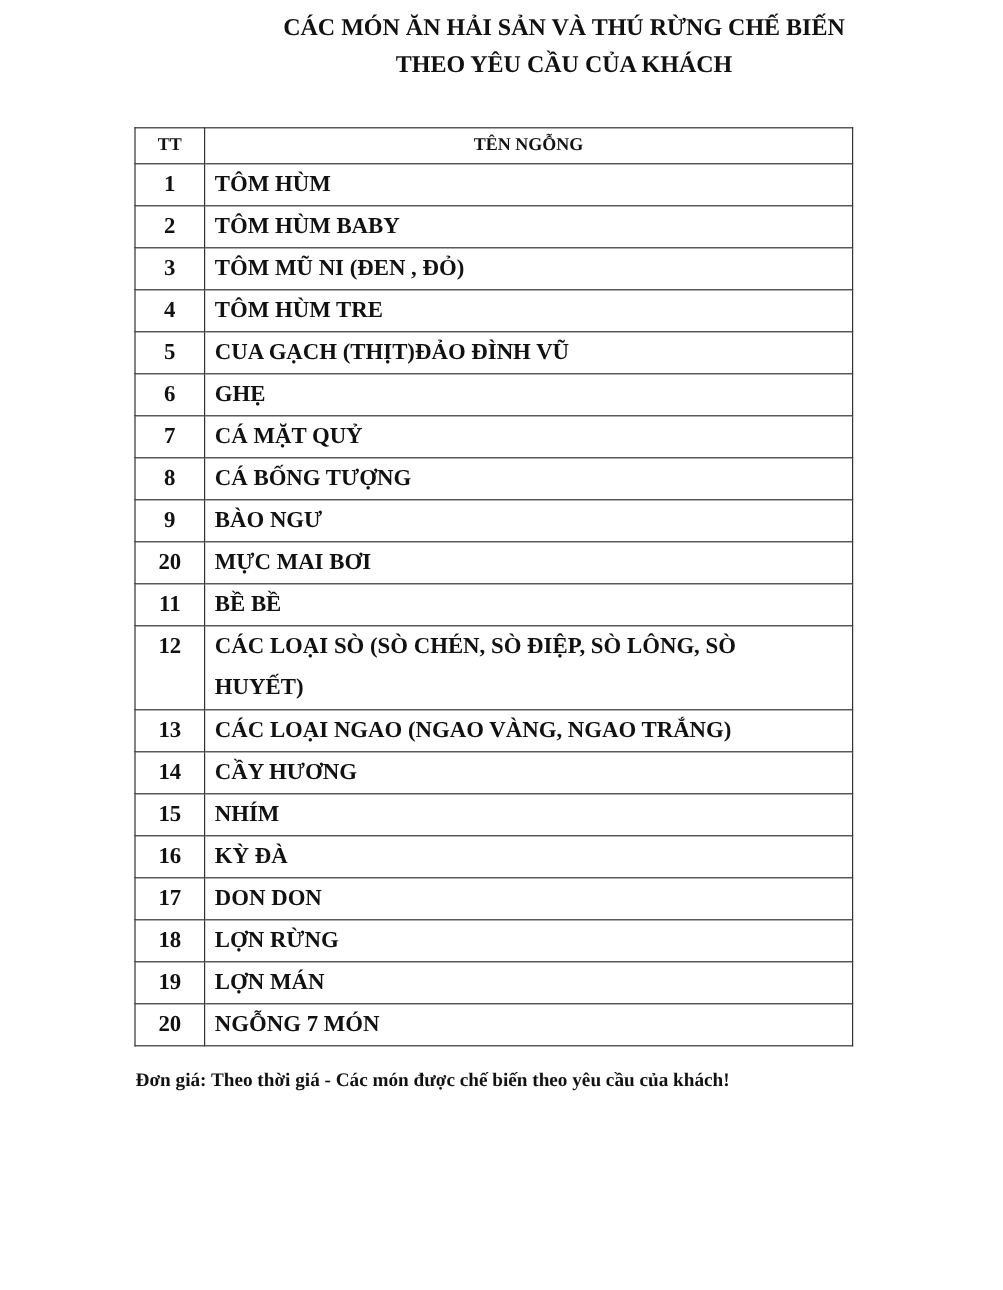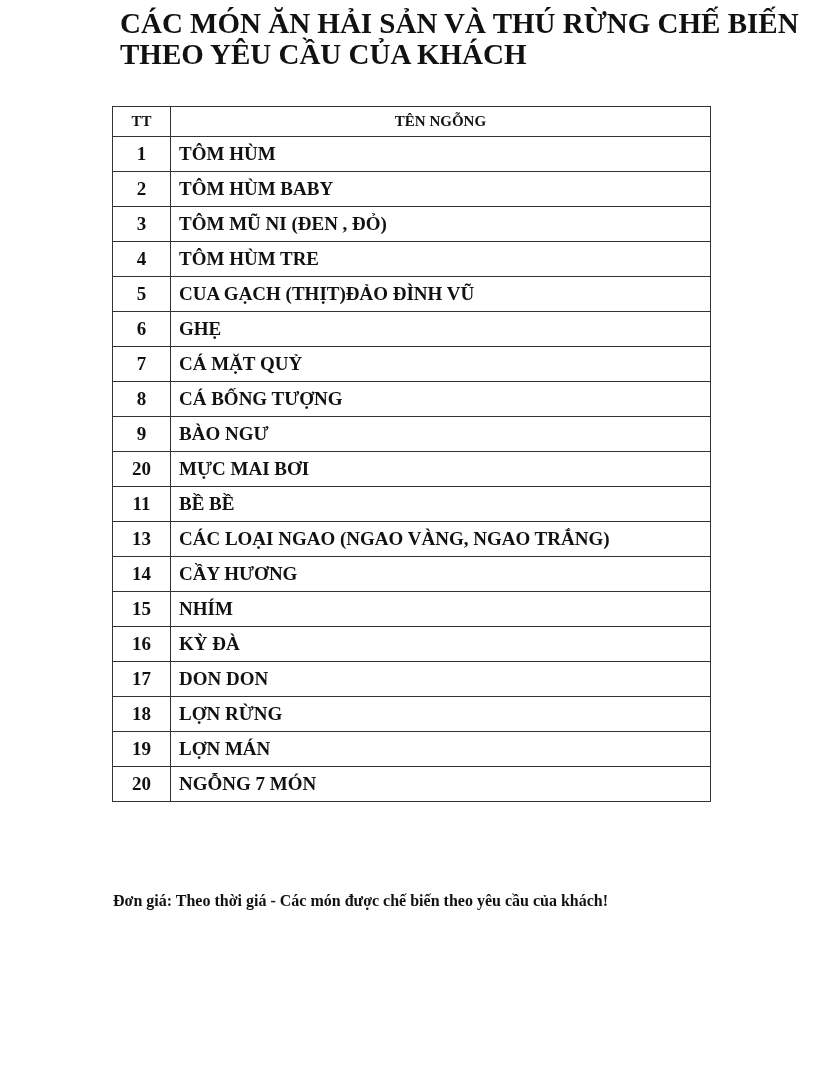--- a/index.html
+++ b/index.html
@@ -1,19 +1,19 @@
 <!DOCTYPE html>
 <html><head>
 <meta charset="utf-8">
 <style>
   html, body { margin: 0; padding: 0; background: #ffffff; }
   body { width: 836px; height: 1075px; position: relative; overflow: hidden; color: #111; font-family: "Liberation Serif", serif; }
   .title {
     position: absolute; left: 120px; top: 8px; width: 700px;
-    text-align: left; font-weight: bold; font-size: 29px; line-height: 31px; letter-spacing: 0;
+    text-align: center; font-weight: bold; font-size: 20px; line-height: 31px; letter-spacing: 0;
   }
   .title div { white-space: nowrap; }
   table.menu {
     position: absolute; left: 112px; top: 106px; width: 599px;
     border-collapse: collapse; font-weight: bold; padding-left: 11px;
   }
   table.menu td, table.menu th {
     border: 1.5px solid #333; padding: 0; vertical-align: top;
   }
   table.menu th {
@@ -81,20 +81,24 @@
         <td class="name">BÀO NGƯ</td>
       </tr>
     <tr>
         <td class="tt">20</td>
         <td class="name">MỰC MAI BƠI</td>
       </tr>
     <tr>
         <td class="tt">11</td>
         <td class="name">BỀ BỀ</td>
       </tr>
+    <tr class="tall">
+        <td class="tt">12</td>
+        <td class="name" style="padding-right:40px">CÁC LOẠI SÒ (SÒ CHÉN, SÒ ĐIỆP, SÒ LÔNG, SÒ HUYẾT)</td>
+      </tr>
     <tr>
         <td class="tt">13</td>
         <td class="name">CÁC LOẠI NGAO (NGAO VÀNG, NGAO TRẮNG)</td>
       </tr>
     <tr>
         <td class="tt">14</td>
         <td class="name">CẦY HƯƠNG</td>
       </tr>
     <tr>
         <td class="tt">15</td>

